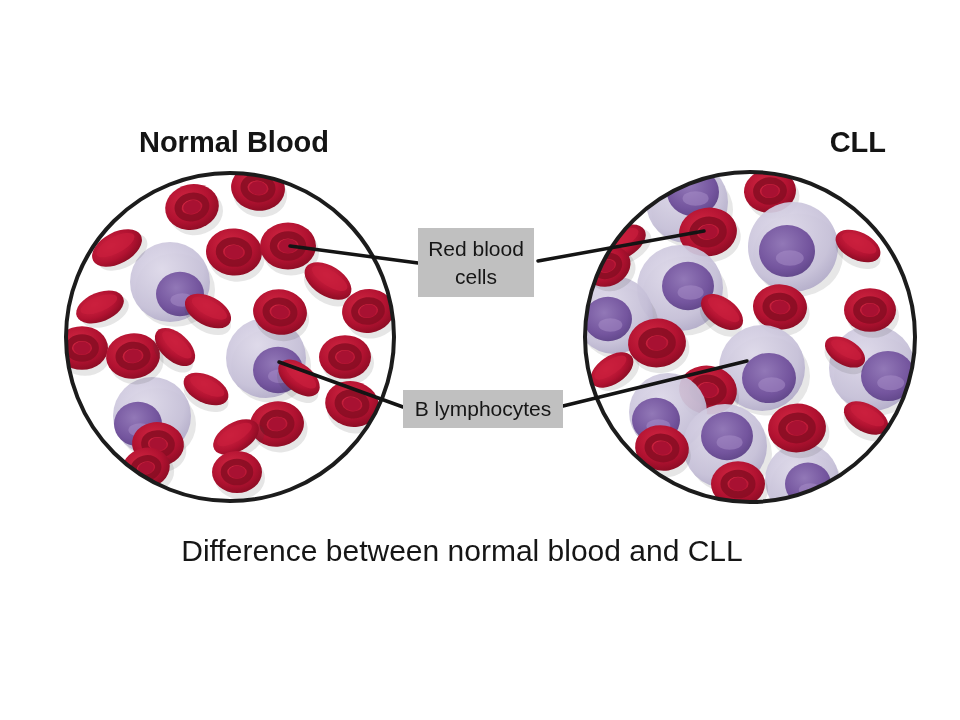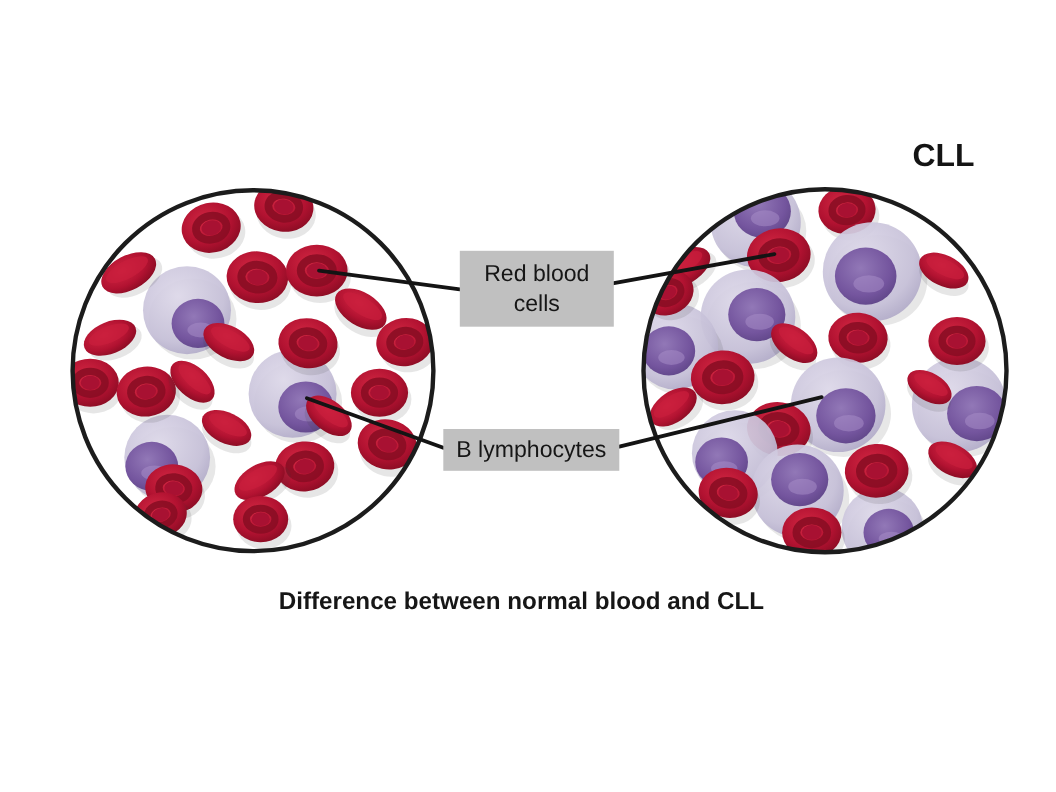--- a/index.html
+++ b/index.html
@@ -30,30 +30,30 @@
     background: #c0c0c0;
     color: #161616;
     display: flex;
     align-items: center;
     justify-content: center;
     text-align: center;
     font-size: 21px;
     line-height: 1.32;
     font-weight: normal;
   }
-  .callout-label.rbc   { left: 418px; top: 228px; width: 140px; height: 69px; }
+  .callout-label.rbc   { left: 418px; top: 228px; width: 116px; height: 69px; }
   .callout-label.lymph { left: 403px; top: 390px; width: 160px; height: 38px; }
   .figure-caption {
     position: absolute;
-    left: 12px;
+    left: 0px;
     top: 534px;
     width: 924px;
     text-align: center;
-    font-size: 22px;
-    font-weight: bold;
+    font-size: 30px;
+    font-weight: normal;
     color: #161616;
   }
 </style>
 </head>
 <body>
 
 <div class="stage">
 
   <svg id="art" width="960" height="720" viewBox="0 0 960 720">
     <defs id="defs">
@@ -370,20 +370,21 @@
           <ellipse rx="8.91" ry="6.75" fill="#a81132"></ellipse>
         </g>
       </g>
       <circle cx="750" cy="337" r="165" fill="none" stroke="#1c1c1c" stroke-width="4"></circle>
       <line x1="290" y1="246" x2="418" y2="263" stroke="#141414" stroke-width="3.5" stroke-linecap="round"></line>
       <line x1="538" y1="261" x2="704" y2="231" stroke="#141414" stroke-width="3.5" stroke-linecap="round"></line>
       <line x1="279" y1="362" x2="403" y2="407" stroke="#141414" stroke-width="3.5" stroke-linecap="round"></line>
       <line x1="563" y1="406" x2="747" y2="361" stroke="#141414" stroke-width="3.5" stroke-linecap="round"></line>
     </svg>
 
+  <div class="panel-title left">Normal Blood</div>
 
   <div class="panel-title right">CLL</div>
 
   <div class="callout-label rbc">Red blood cells</div>
 
   <div class="callout-label lymph">B lymphocytes</div>
 
   <div class="figure-caption">Difference between normal blood and CLL</div>
 
 </div>

